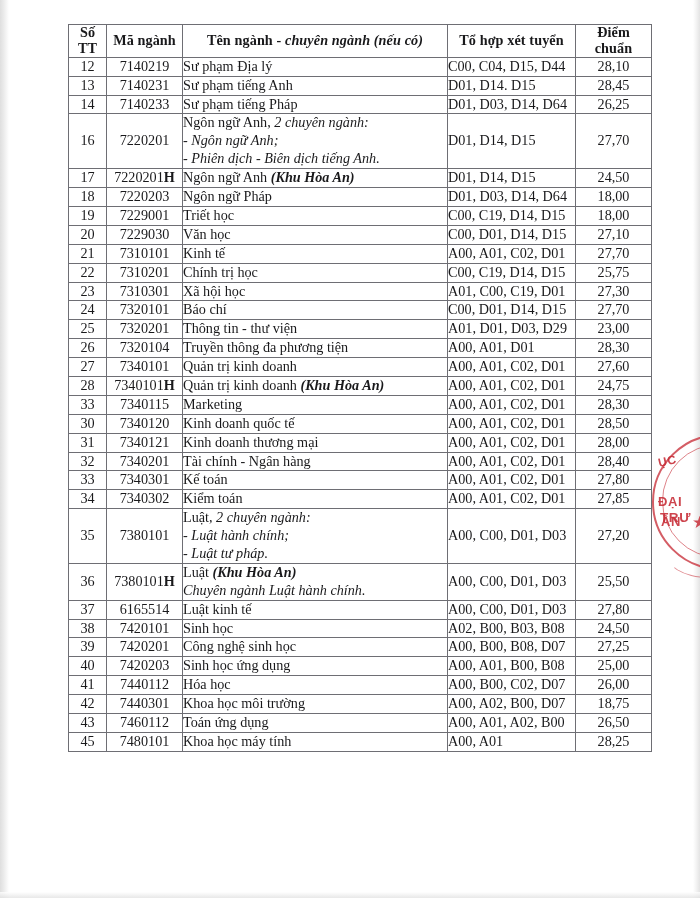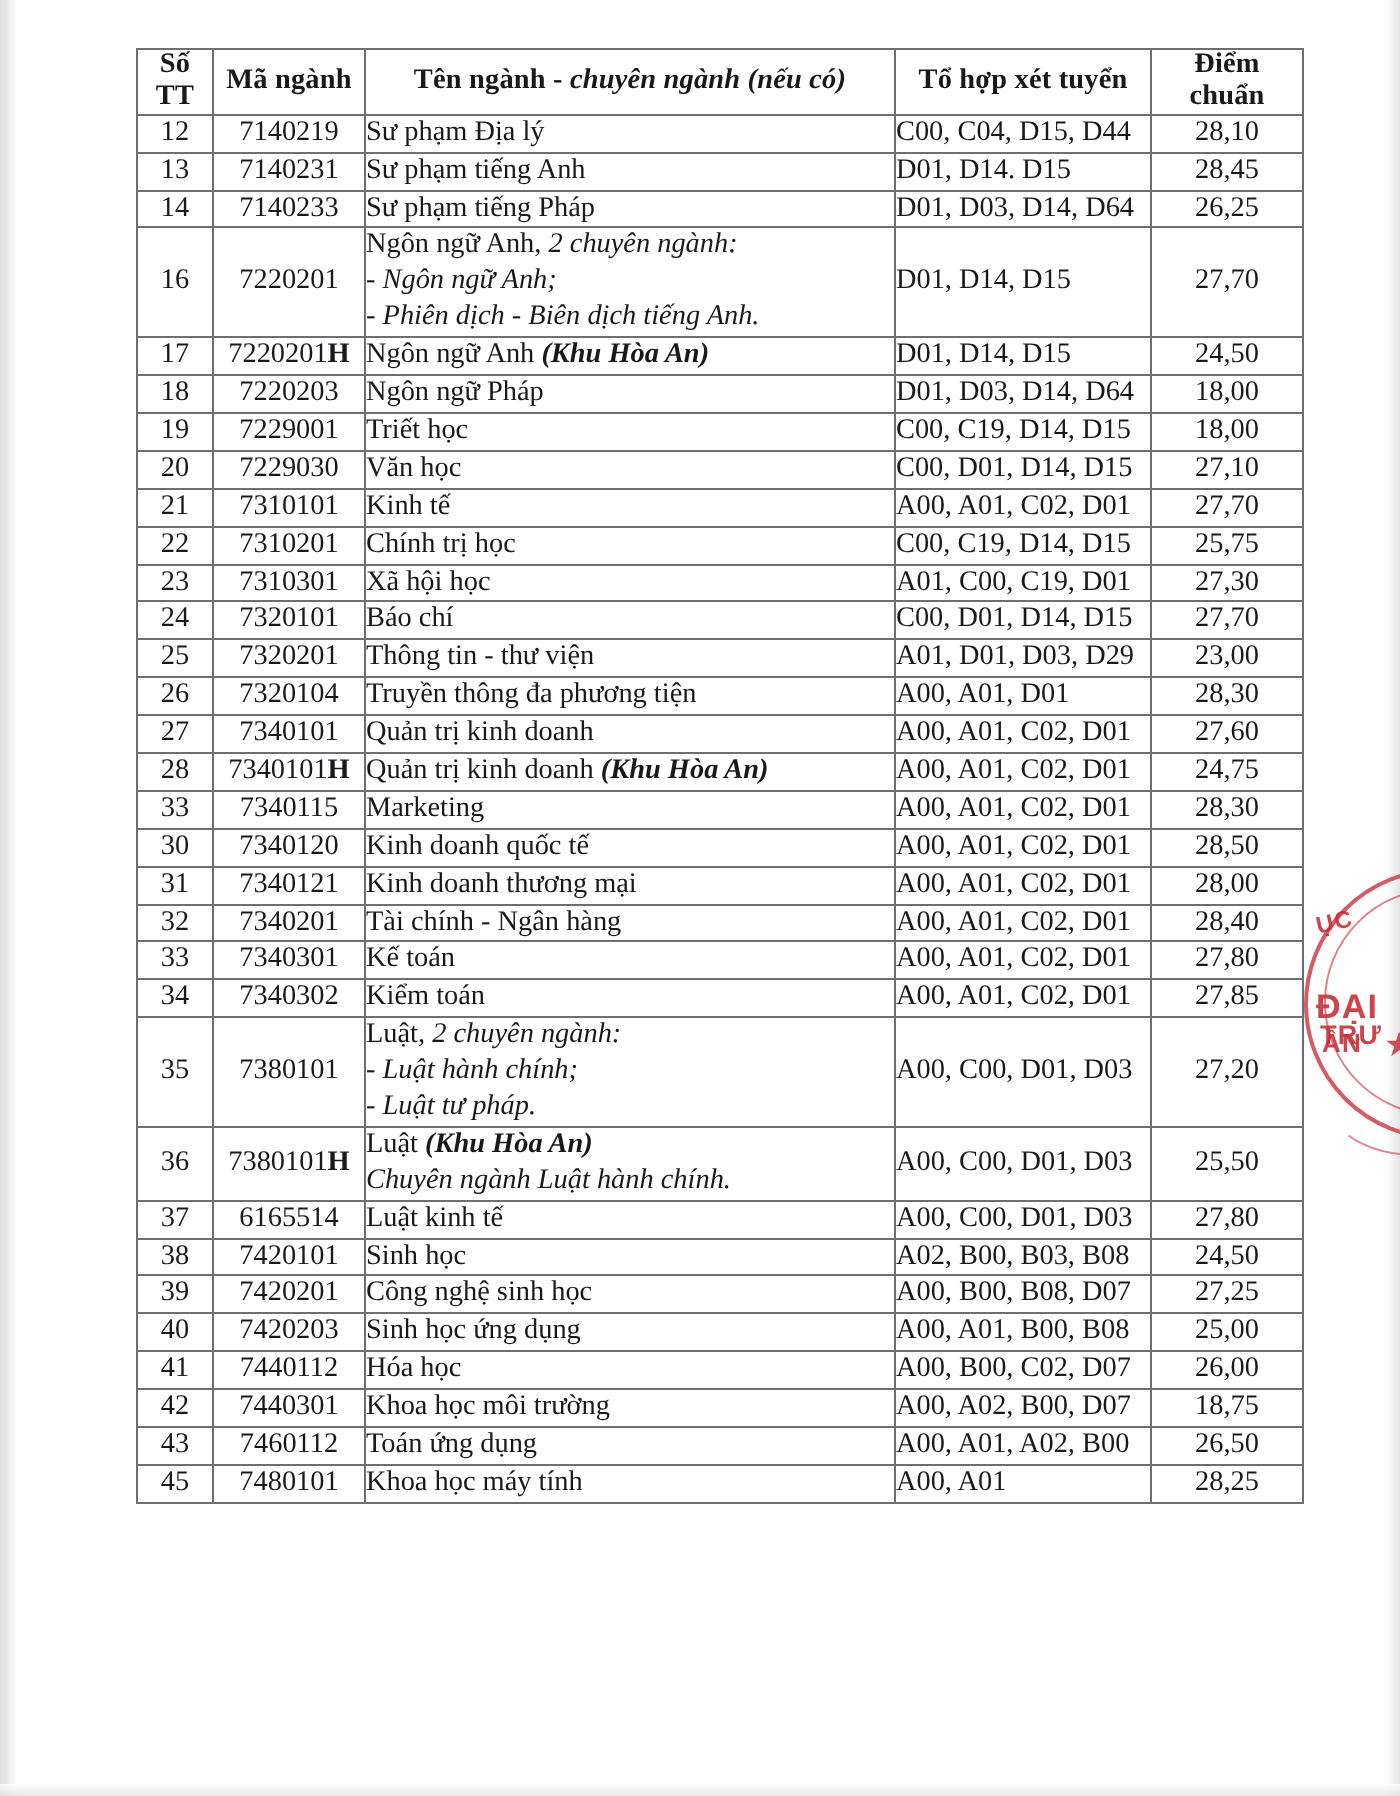--- a/index.html
+++ b/index.html
@@ -134,21 +134,21 @@
     position: absolute;
     color: #c8303a;
     font-family: "Liberation Sans", sans-serif;
     font-weight: bold;
     letter-spacing: .6px;
     opacity: .9;
     white-space: nowrap;
   }
   .seal .sw1 { left: 10px; top: 26px; font-size: 12px; transform: rotate(-13deg); }
   .seal .sw2 { left: 12px; top: 46px; font-size: 13.5px; margin-top: 36px; }
-  .seal .sw3 { left: 10px; top: 66px; font-size: 17px; }
+  .seal .sw3 { left: 10px; top: 66px; font-size: 13px; }
   .seal .sw4 { left: 13px; top: 86px; font-size: 13px; }
   .seal .arc-lo {
     position: absolute;
     left: 16px; top: 96px;
     width: 86px; height: 52px;
     border: 1.6px solid #c8303a;
     border-top-color: transparent;
     border-left-color: transparent;
     border-right-color: transparent;
     border-radius: 50%;

